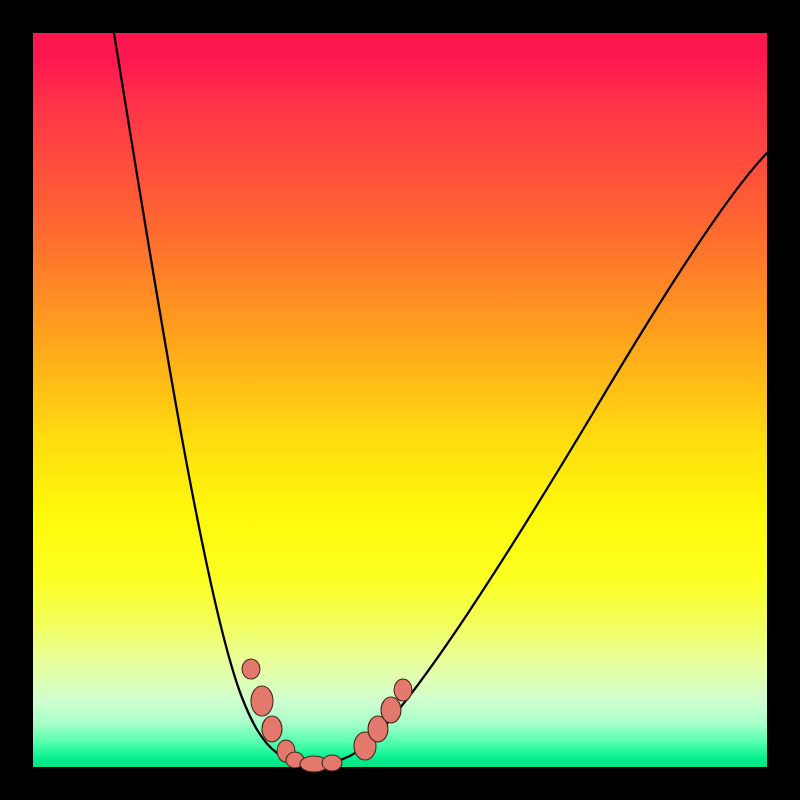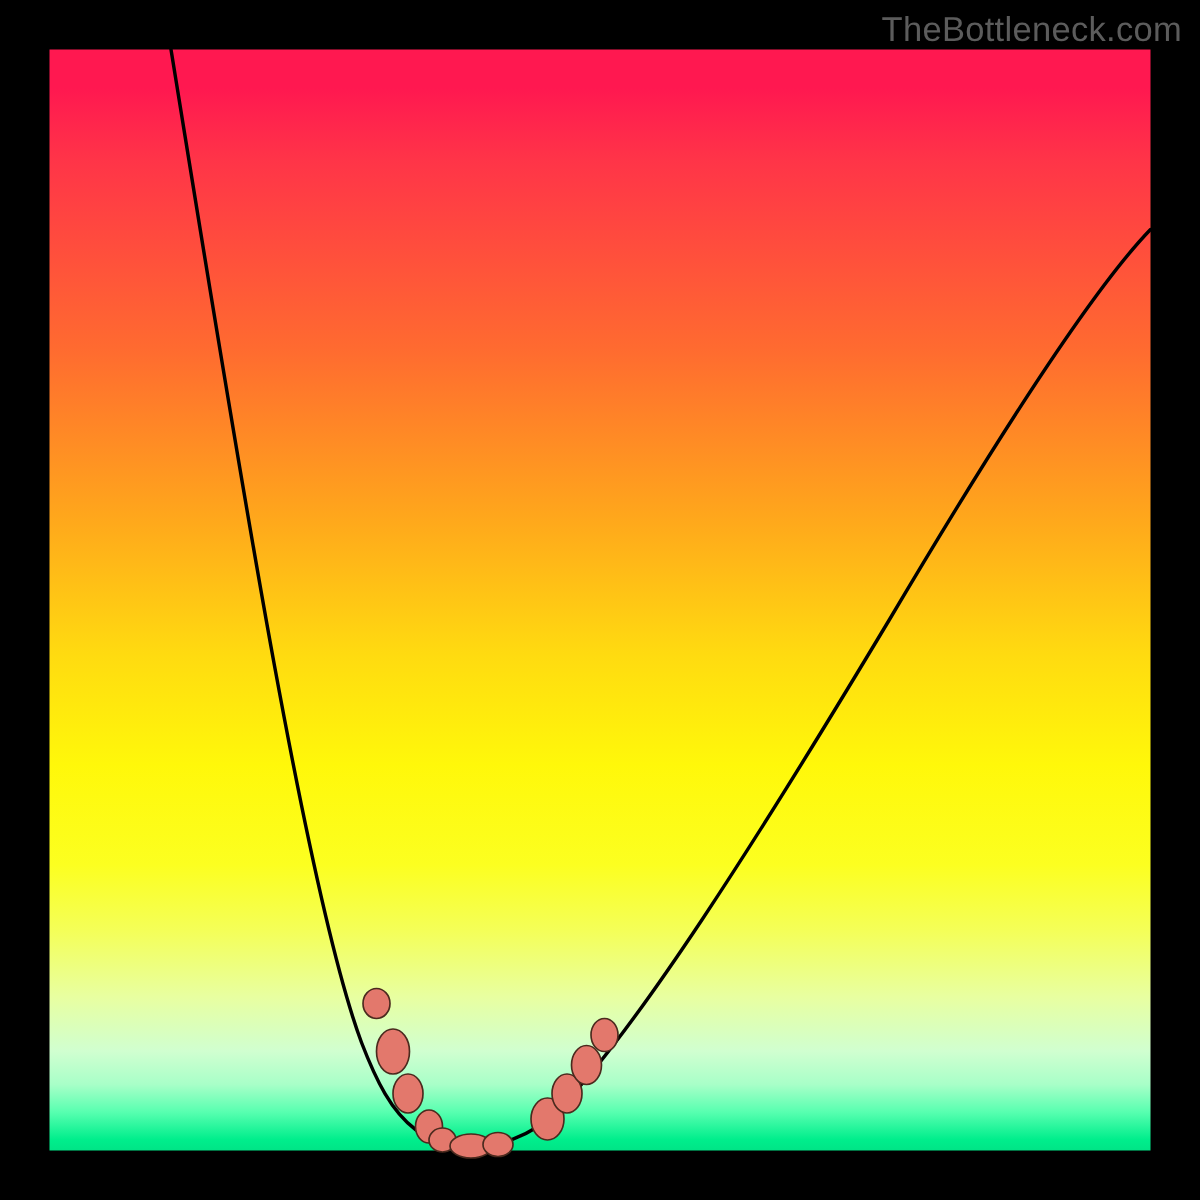--- a/index.html
+++ b/index.html
@@ -71,21 +71,20 @@
   .marker {
     fill: #e3786c;
     stroke: #4b2a1e;
     stroke-width: 1.1;
   }
 </style>
 </head>
 <body>
 
 <div class="frame">
-  <div class="watermark">TheBottleneck.com</div>
 
   <div class="plot">
     <svg class="curve" viewBox="0 0 734 734">
       <path d="M 81 0 C 120 240, 170 560, 208 662 C 218 688, 228 708, 244 720 C 252 726, 260 730, 272 731"></path>
       <path d="M 272 731 C 300 732, 320 726, 340 706 C 390 655, 470 530, 560 380 C 640 245, 700 155, 734 120"></path>
 
       <ellipse class="marker" cx="218" cy="636" rx="9" ry="10"></ellipse>
       <ellipse class="marker" cx="229" cy="668" rx="11" ry="15"></ellipse>
       <ellipse class="marker" cx="239" cy="696" rx="10" ry="13"></ellipse>
       <ellipse class="marker" cx="253" cy="718" rx="9" ry="11"></ellipse>

